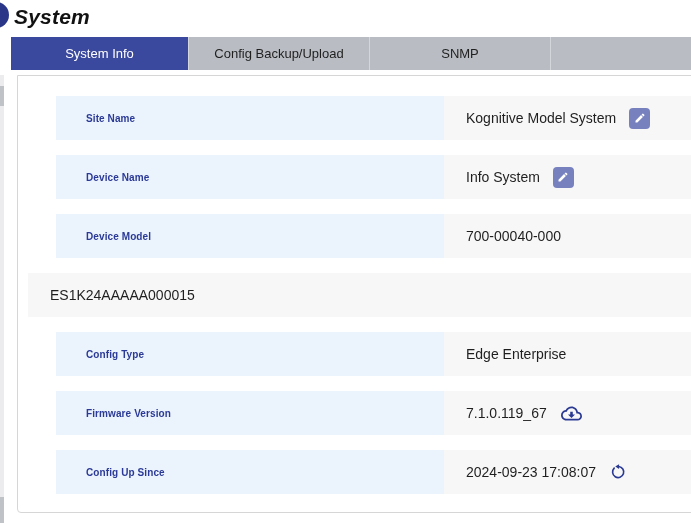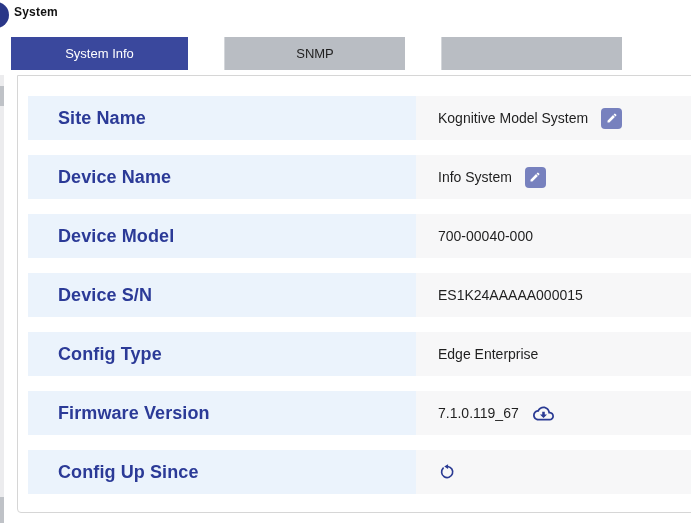--- a/index.html
+++ b/index.html
@@ -10,26 +10,26 @@
     -webkit-font-smoothing:antialiased;
   }
   
   .page-header{position:absolute;left:0;top:0;height:34px;width:100%;}
   .badge-circle{
     position:absolute;left:-17px;top:2px;width:26px;height:26px;border-radius:50%;
     background:var(--badge-circle,#2A3788);
   }
   .page-title{
     position:absolute;left:14px;top:5px;
-    font-size:12px;font-weight:bold;color:#121212;letter-spacing:.2px;
+    font-size:21px;font-weight:bold;color:#121212;letter-spacing:.2px;font-style:italic;
   }
   
   .tab-bar{
     position:absolute;left:11px;top:37px;width:680px;height:33px;
-    display:flex;align-items:stretch;gap:36px;
+    display:flex;align-items:stretch;
   }
   .tab{
     display:flex;align-items:center;justify-content:center;
     background:var(--inactive-tab-bg,#B9BDC3);
     color:var(--inactive-tab-text,#1F1F1F);
     font-size:13px;cursor:pointer;user-select:none;
   }
   .tab + .tab{border-left:1px solid #d3d6da;}
   .tab:nth-child(1){width:177px;}
   .tab:nth-child(2){width:180px;}
@@ -46,22 +46,23 @@
     box-sizing:border-box;background:#ffffff;
     border:1px solid var(--panel-border,#D6D6D6);
     border-radius:0 0 0 4px;
     padding:20px 0 0 10px;
   }
   .row{display:flex;height:44px;margin-bottom:15px;}
   .row-label{
     width:388px;box-sizing:border-box;flex:none;
     background:var(--label-cell-bg,#EBF3FC);
     display:flex;align-items:center;padding-left:30px;
-    font-size:18px;font-weight:bold;color:var(--label-text,#2B3A97);
+    font-size:10px;font-weight:bold;color:var(--label-text,#2B3A97);
     letter-spacing:.1px;
+    margin-left:28px;
   }
   .row-value{
     flex:1;background:var(--value-cell-bg,#F7F7F8);
     display:flex;align-items:center;gap:13px;padding-left:22px;
     font-size:14px;color:var(--value-text,#1F1F1F);
   }
   .row-action{display:flex;align-items:center;}
   .edit-btn{
     width:21px;height:21px;border:none;border-radius:4px;
     background:var(--edit-button-bg,#7781BE);
@@ -77,20 +78,23 @@
 <body>
 
 <div class="page-header">
   <div class="badge-circle"></div>
   <div class="page-title">System</div>
 </div>
 
 <div class="tab-bar">
     <div class="tab active">
       <span>System Info</span>
+    </div>
+    <div class="tab">
+      <span>Config Backup/Upload</span>
     </div>
     <div class="tab">
       <span>SNMP</span>
     </div>
     <div class="tab">
       <span></span>
     </div>
   </div>
 
 <div class="left-strip">
@@ -130,21 +134,20 @@
     </div>
   </div>
     <div class="row">
     <div class="row-label">Device Model</div>
     <div class="row-value">
       <span>700-00040-000</span>
       <span class="row-action"></span>
     </div>
   </div>
     <div class="row">
-    <div class="row-label">Device S/N</div>
     <div class="row-value">
       <span>ES1K24AAAAA000015</span>
       <span class="row-action"></span>
     </div>
   </div>
     <div class="row">
     <div class="row-label">Config Type</div>
     <div class="row-value">
       <span>Edge Enterprise</span>
       <span class="row-action"></span>
@@ -161,20 +164,21 @@
         <path fill="#2A3A93" d="M19.35 10.04C18.67 6.59 15.64 4 12 4 9.11 4 6.6 5.64 5.35 8.04 2.34 8.36 0 10.91 0 14c0 3.31 2.69 6 6 6h13c2.76 0 5-2.24 5-5 0-2.64-2.05-4.78-4.65-4.96zM19 18H6c-2.21 0-4-1.79-4-4s1.79-4 4-4h.71C7.37 7.69 9.48 6 12 6c3.04 0 5.5 2.46 5.5 5.5v.5H19c1.66 0 3 1.34 3 3s-1.34 3-3 3zm-5.55-8h-2.9v3H8l4 4 4-4h-2.55z"></path>
       </svg>
     </span>
   </button>
         </span>
     </div>
   </div>
     <div class="row">
     <div class="row-label">Config Up Since</div>
     <div class="row-value">
+      <span>2024-09-23 17:08:07</span>
       <span class="row-action">
           <button class="icon-btn">
     <span style="display:flex">
       <svg width="18" height="18" viewBox="0 0 24 24">
         <path d="M13 4.7 A7.4 7.4 0 1 1 6.9 6.9" fill="none" stroke="#2A3A93" stroke-width="2.2" stroke-linecap="round"></path>
         <polygon points="13.4,1.5 13.4,7.9 8.3,4.7" fill="#2A3A93"></polygon>
       </svg>
     </span>
   </button>
         </span>

